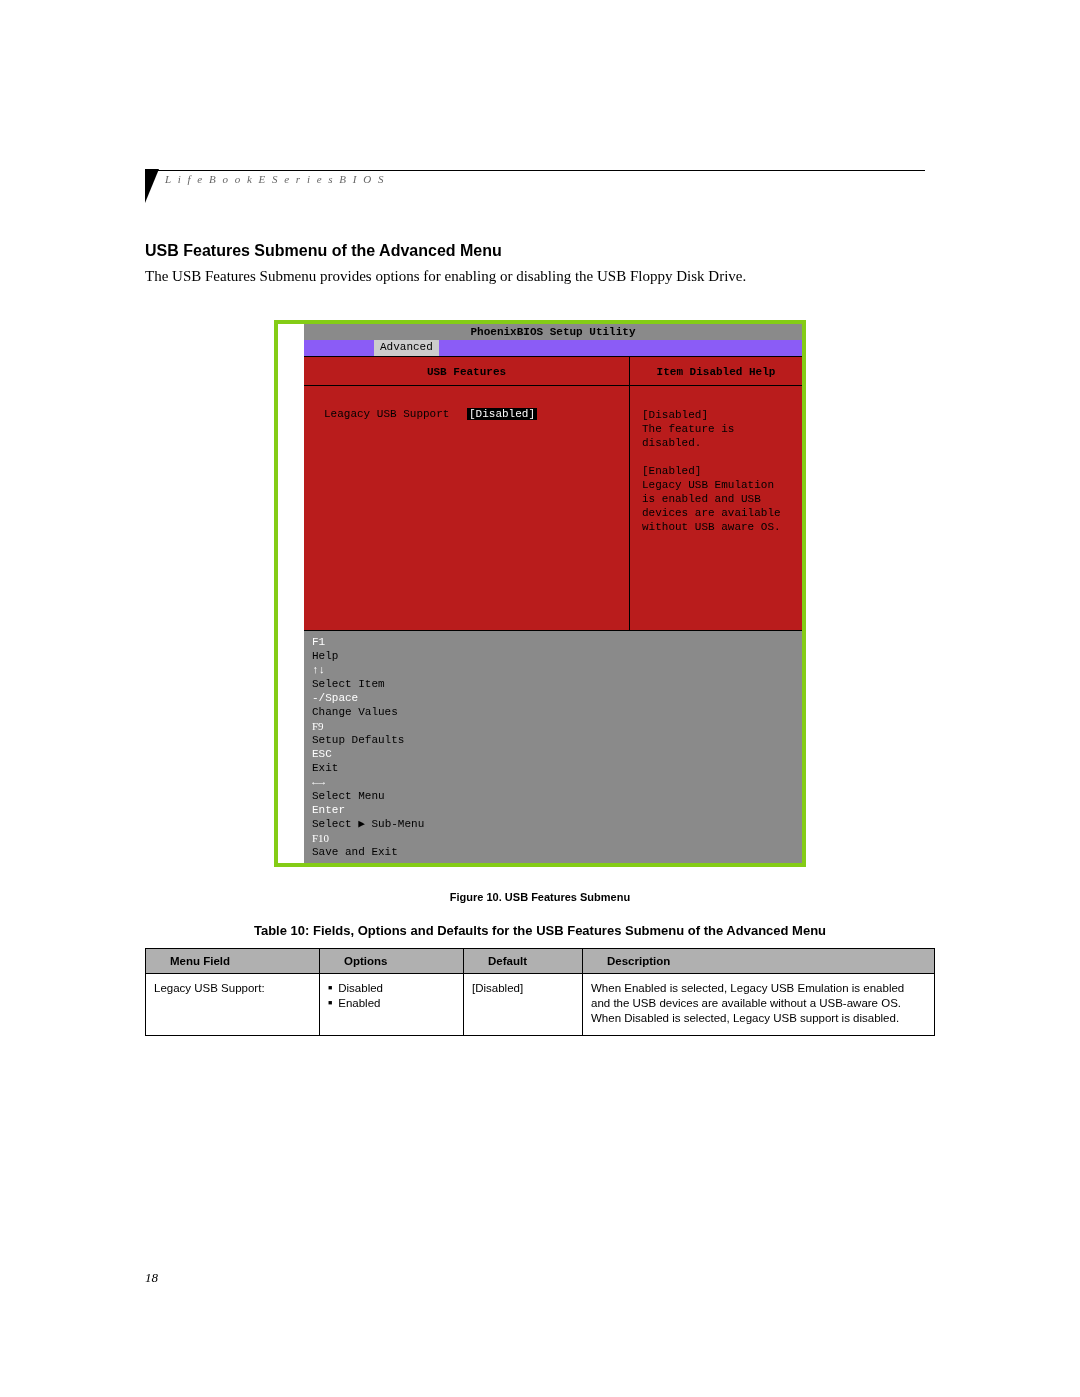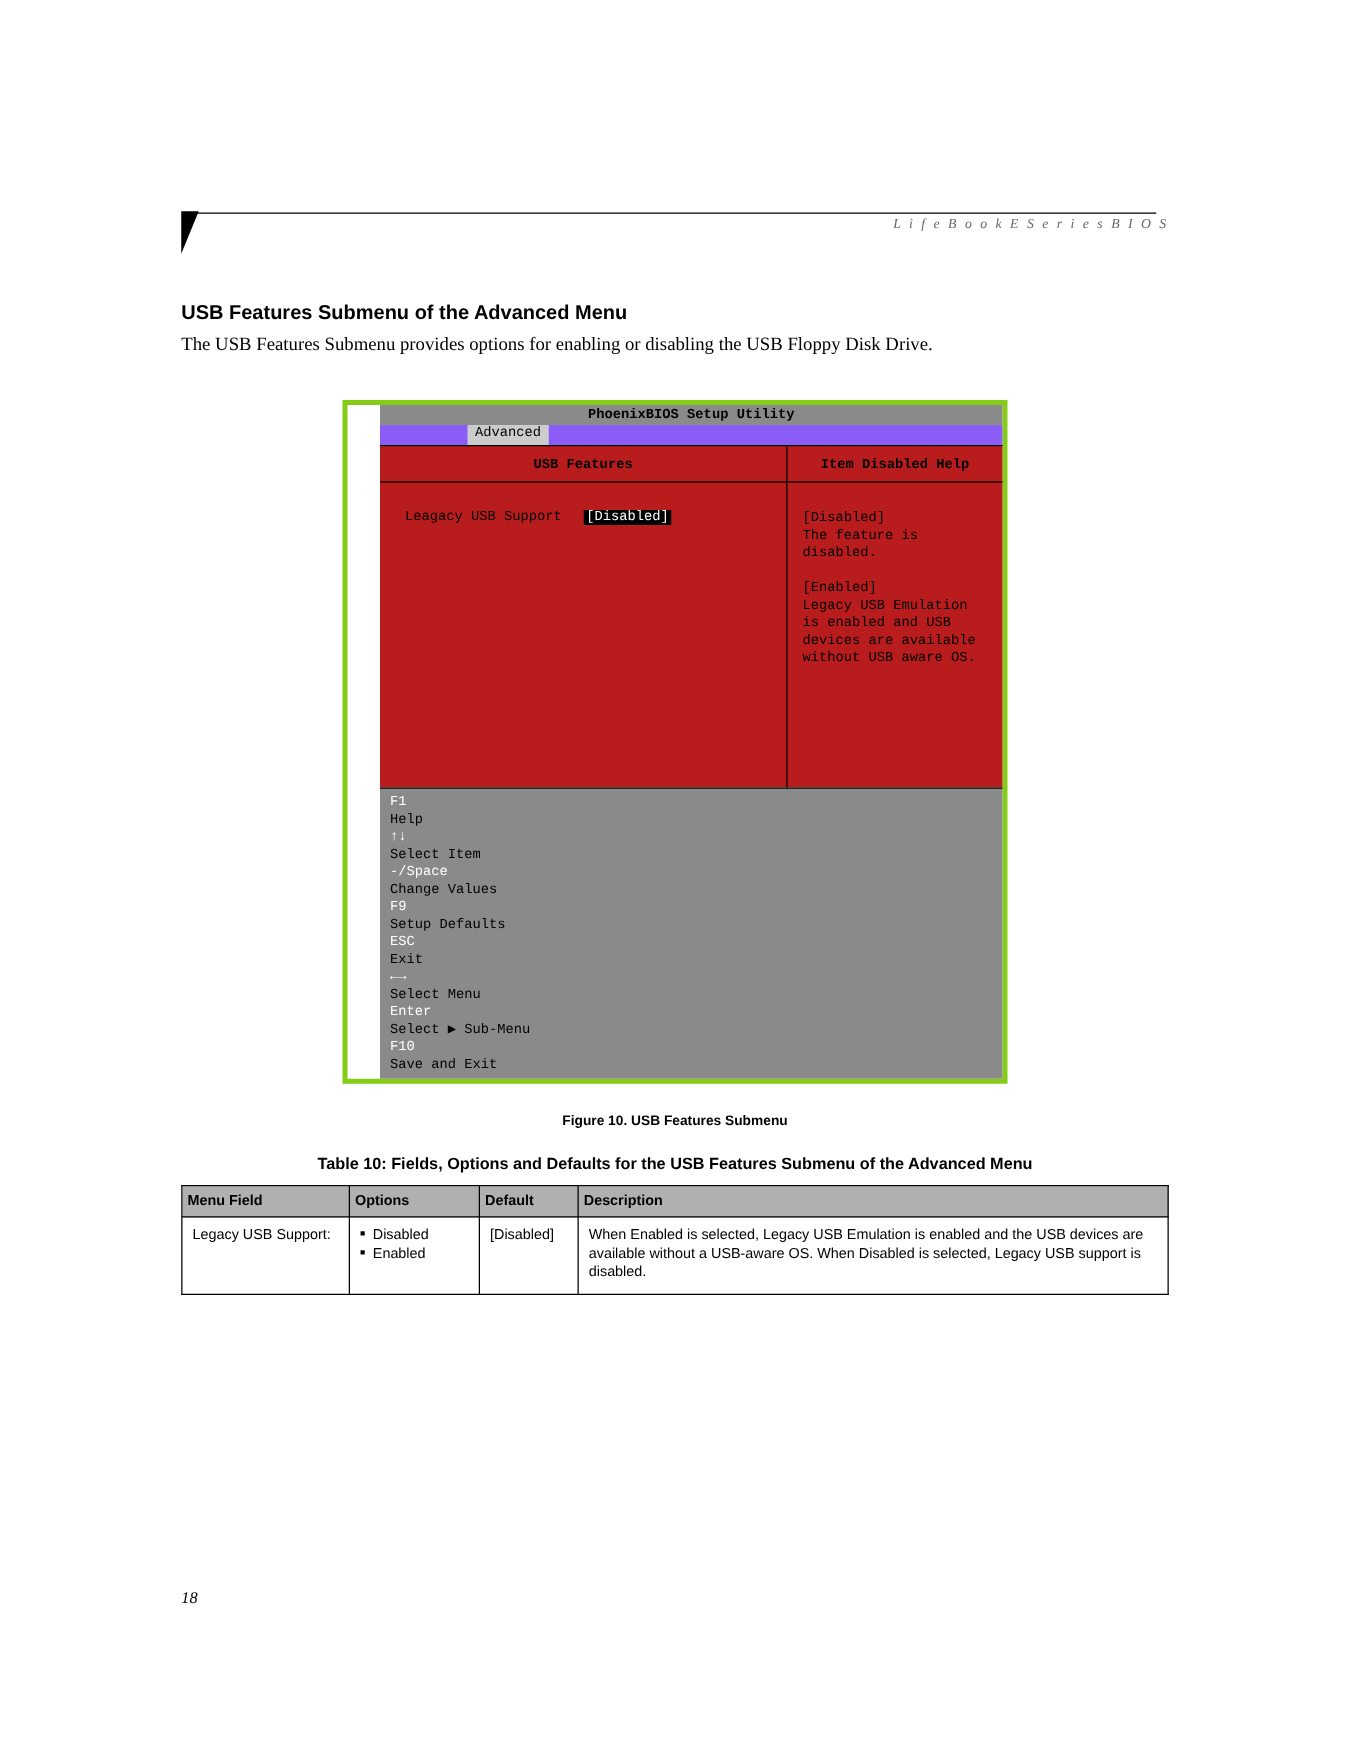--- a/index.html
+++ b/index.html
@@ -12,21 +12,20 @@
     color: #000;
   }
   .page {
     position: relative;
     padding: 170px 145px 0 145px;
     box-sizing: border-box;
   }
   .header-region {
     position: relative;
     height: 32px;
-    text-align: right;
   }
   .header-line {
     border-top: 1px solid #000;
     width: 770px;
     margin-left: 10px;
   }
   .header-text {
     font-family: Georgia, serif;
     font-style: italic;
     font-size: 11px;
@@ -147,21 +146,21 @@
   .footer-row {
     display: flex;
     flex-direction: column;
   }
   .fk1 { width: 28px; color:#fff; }
   .fk2 { width: 55px; }
   .fk3 { width: 22px; color:#fff; }
   .fk4 { width: 105px; }
   .fk5 { width: 50px; color:#fff; }
   .fk6 { width: 128px; }
-  .fk7 { width: 28px; color:#fff; }
+  .fk7 { width: 28px; color:#fff;font-family:Liberation Serif, serif; }
   .fk8 { flex:1; }
   
   .figure-caption {
     text-align: center;
     font-family: "Helvetica Neue", Arial, sans-serif;
     font-weight: bold;
     font-size: 11px;
     margin: 24px 0 20px 0;
   }
   .table-caption {
@@ -179,21 +178,21 @@
     font-size: 11.5px;
   }
   .doc-table th, .doc-table td {
     border: 1px solid #000;
     text-align: left;
     vertical-align: top;
   }
   .doc-table th {
     background: #b0b0b0;
     font-weight: bold;
-    padding: 6px 4px;
+    padding: 6px 24px;
   }
   .doc-table td {
     padding: 7px 8px 9px 8px;
     line-height: 1.3;
   }
   .col-menu { width: 125px; }
   .col-opts { width: 95px; }
   .col-def { width: 70px; }
   .opt-list {
     margin: 0;

